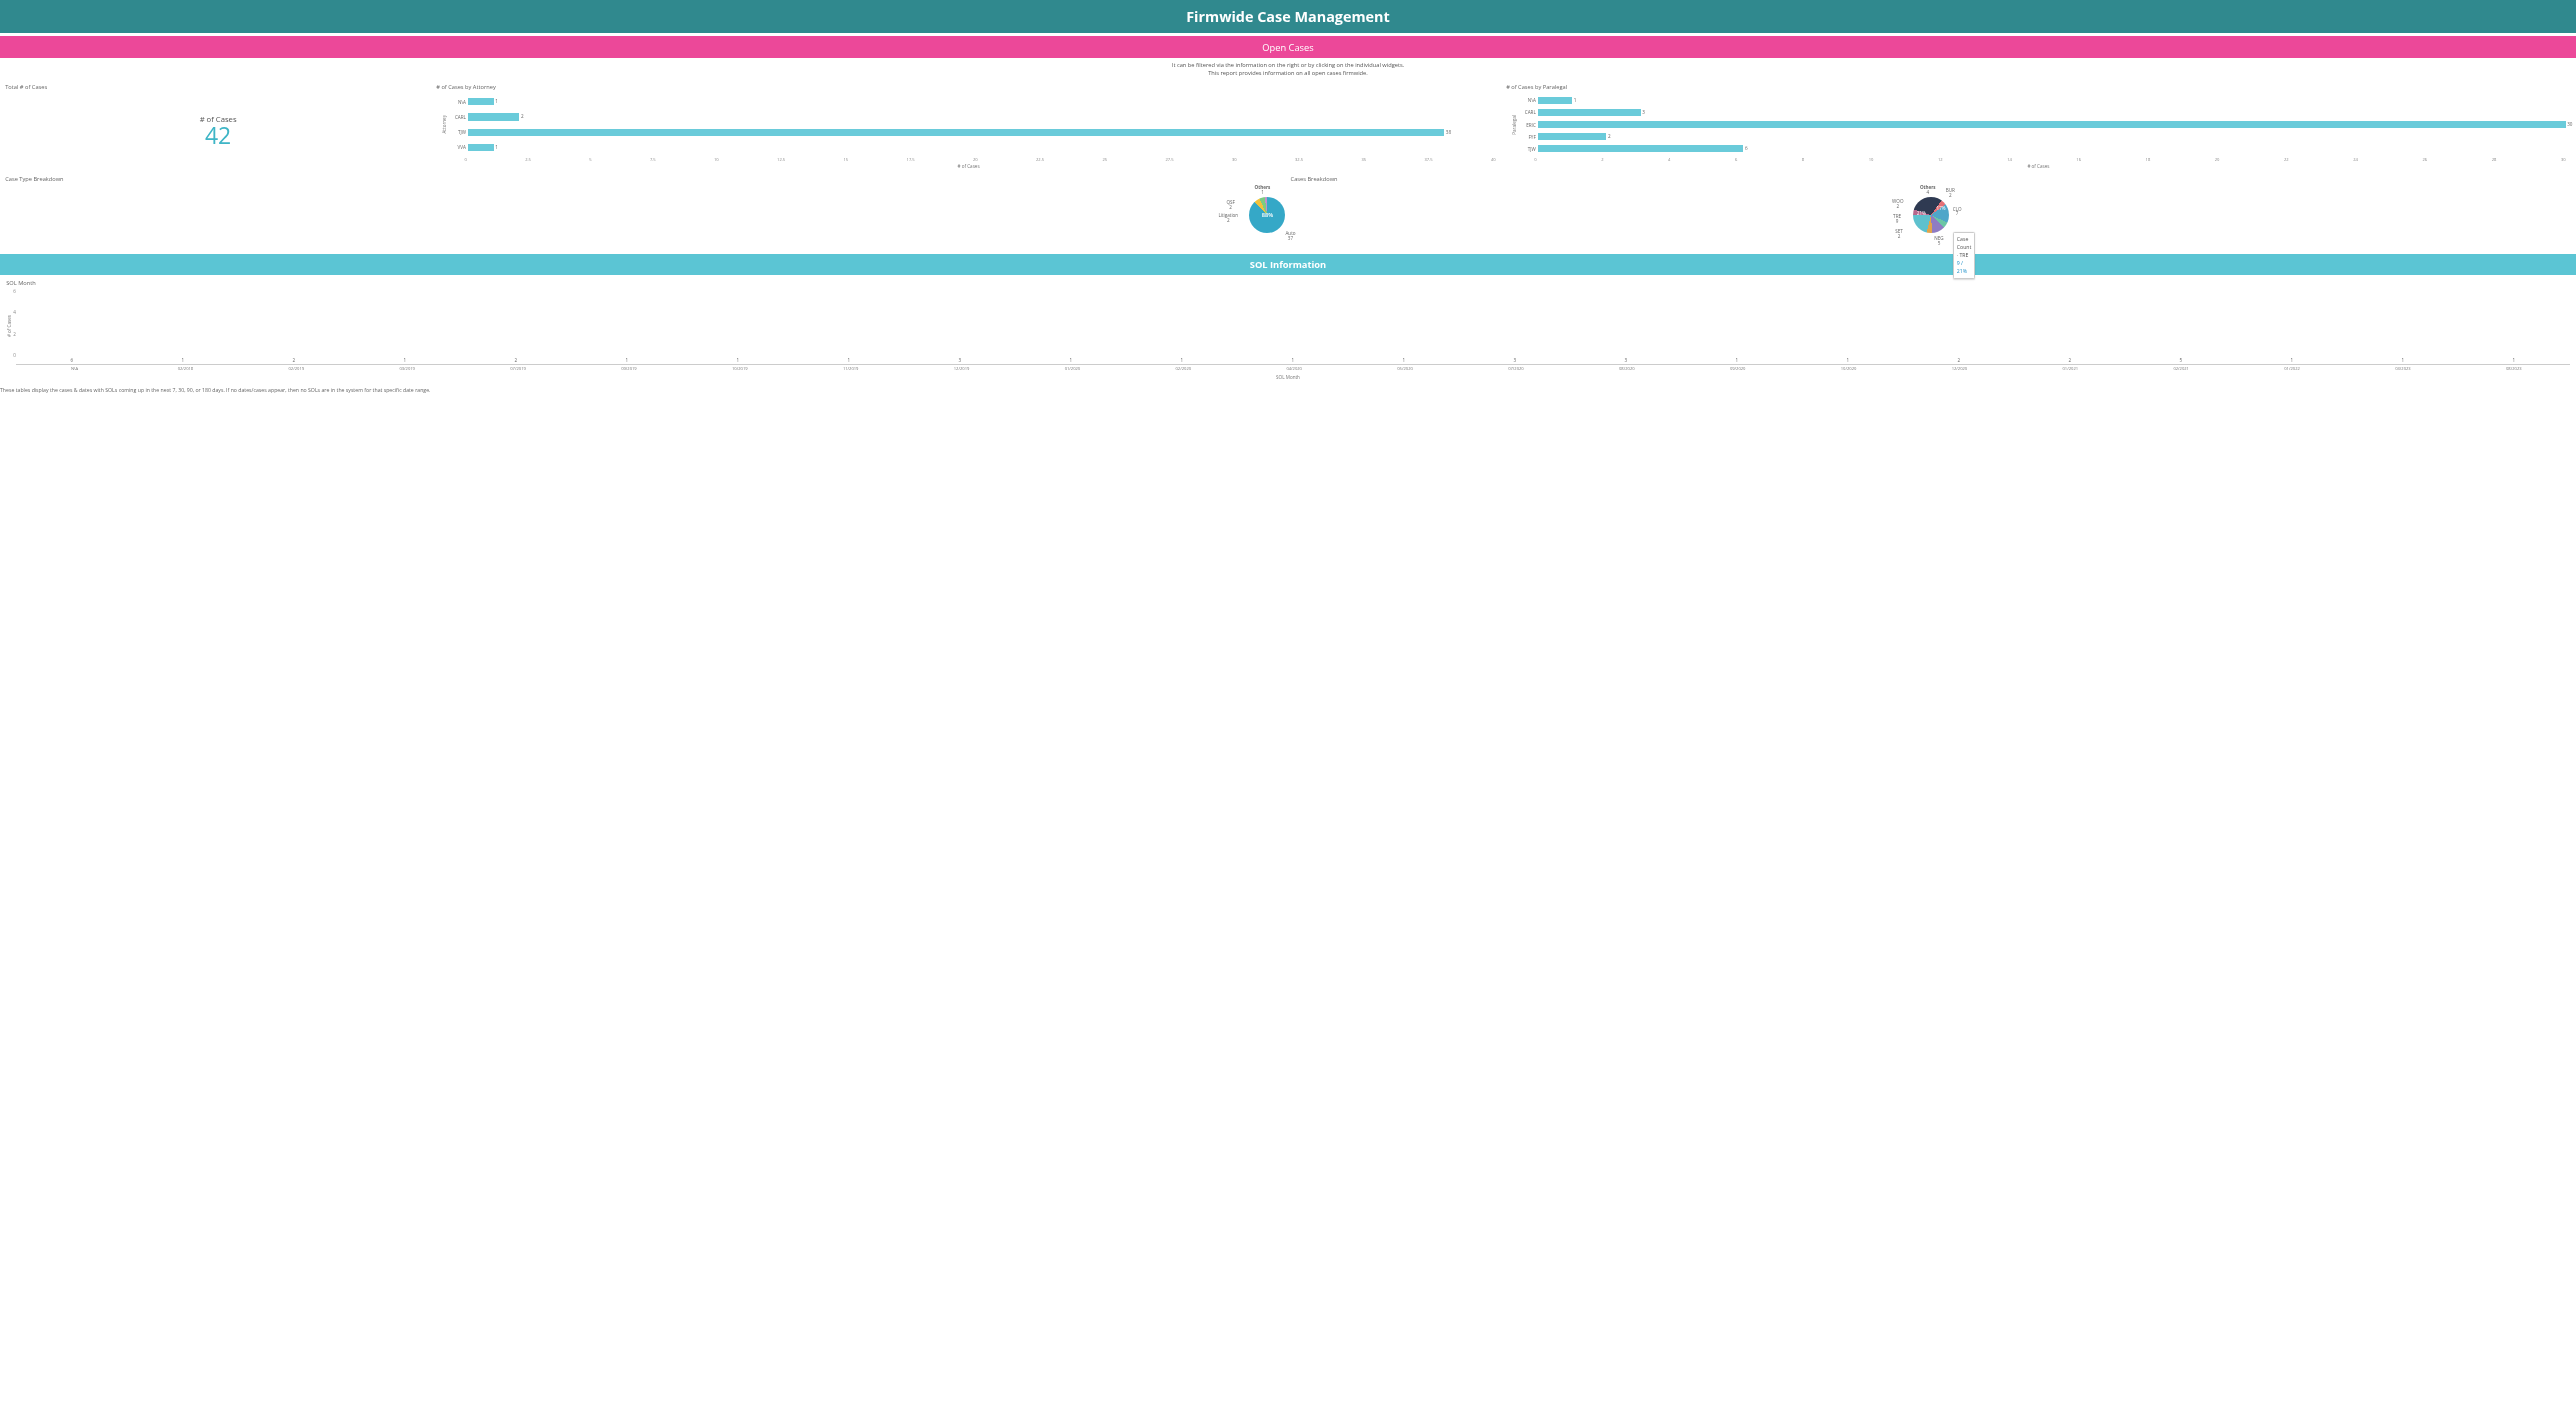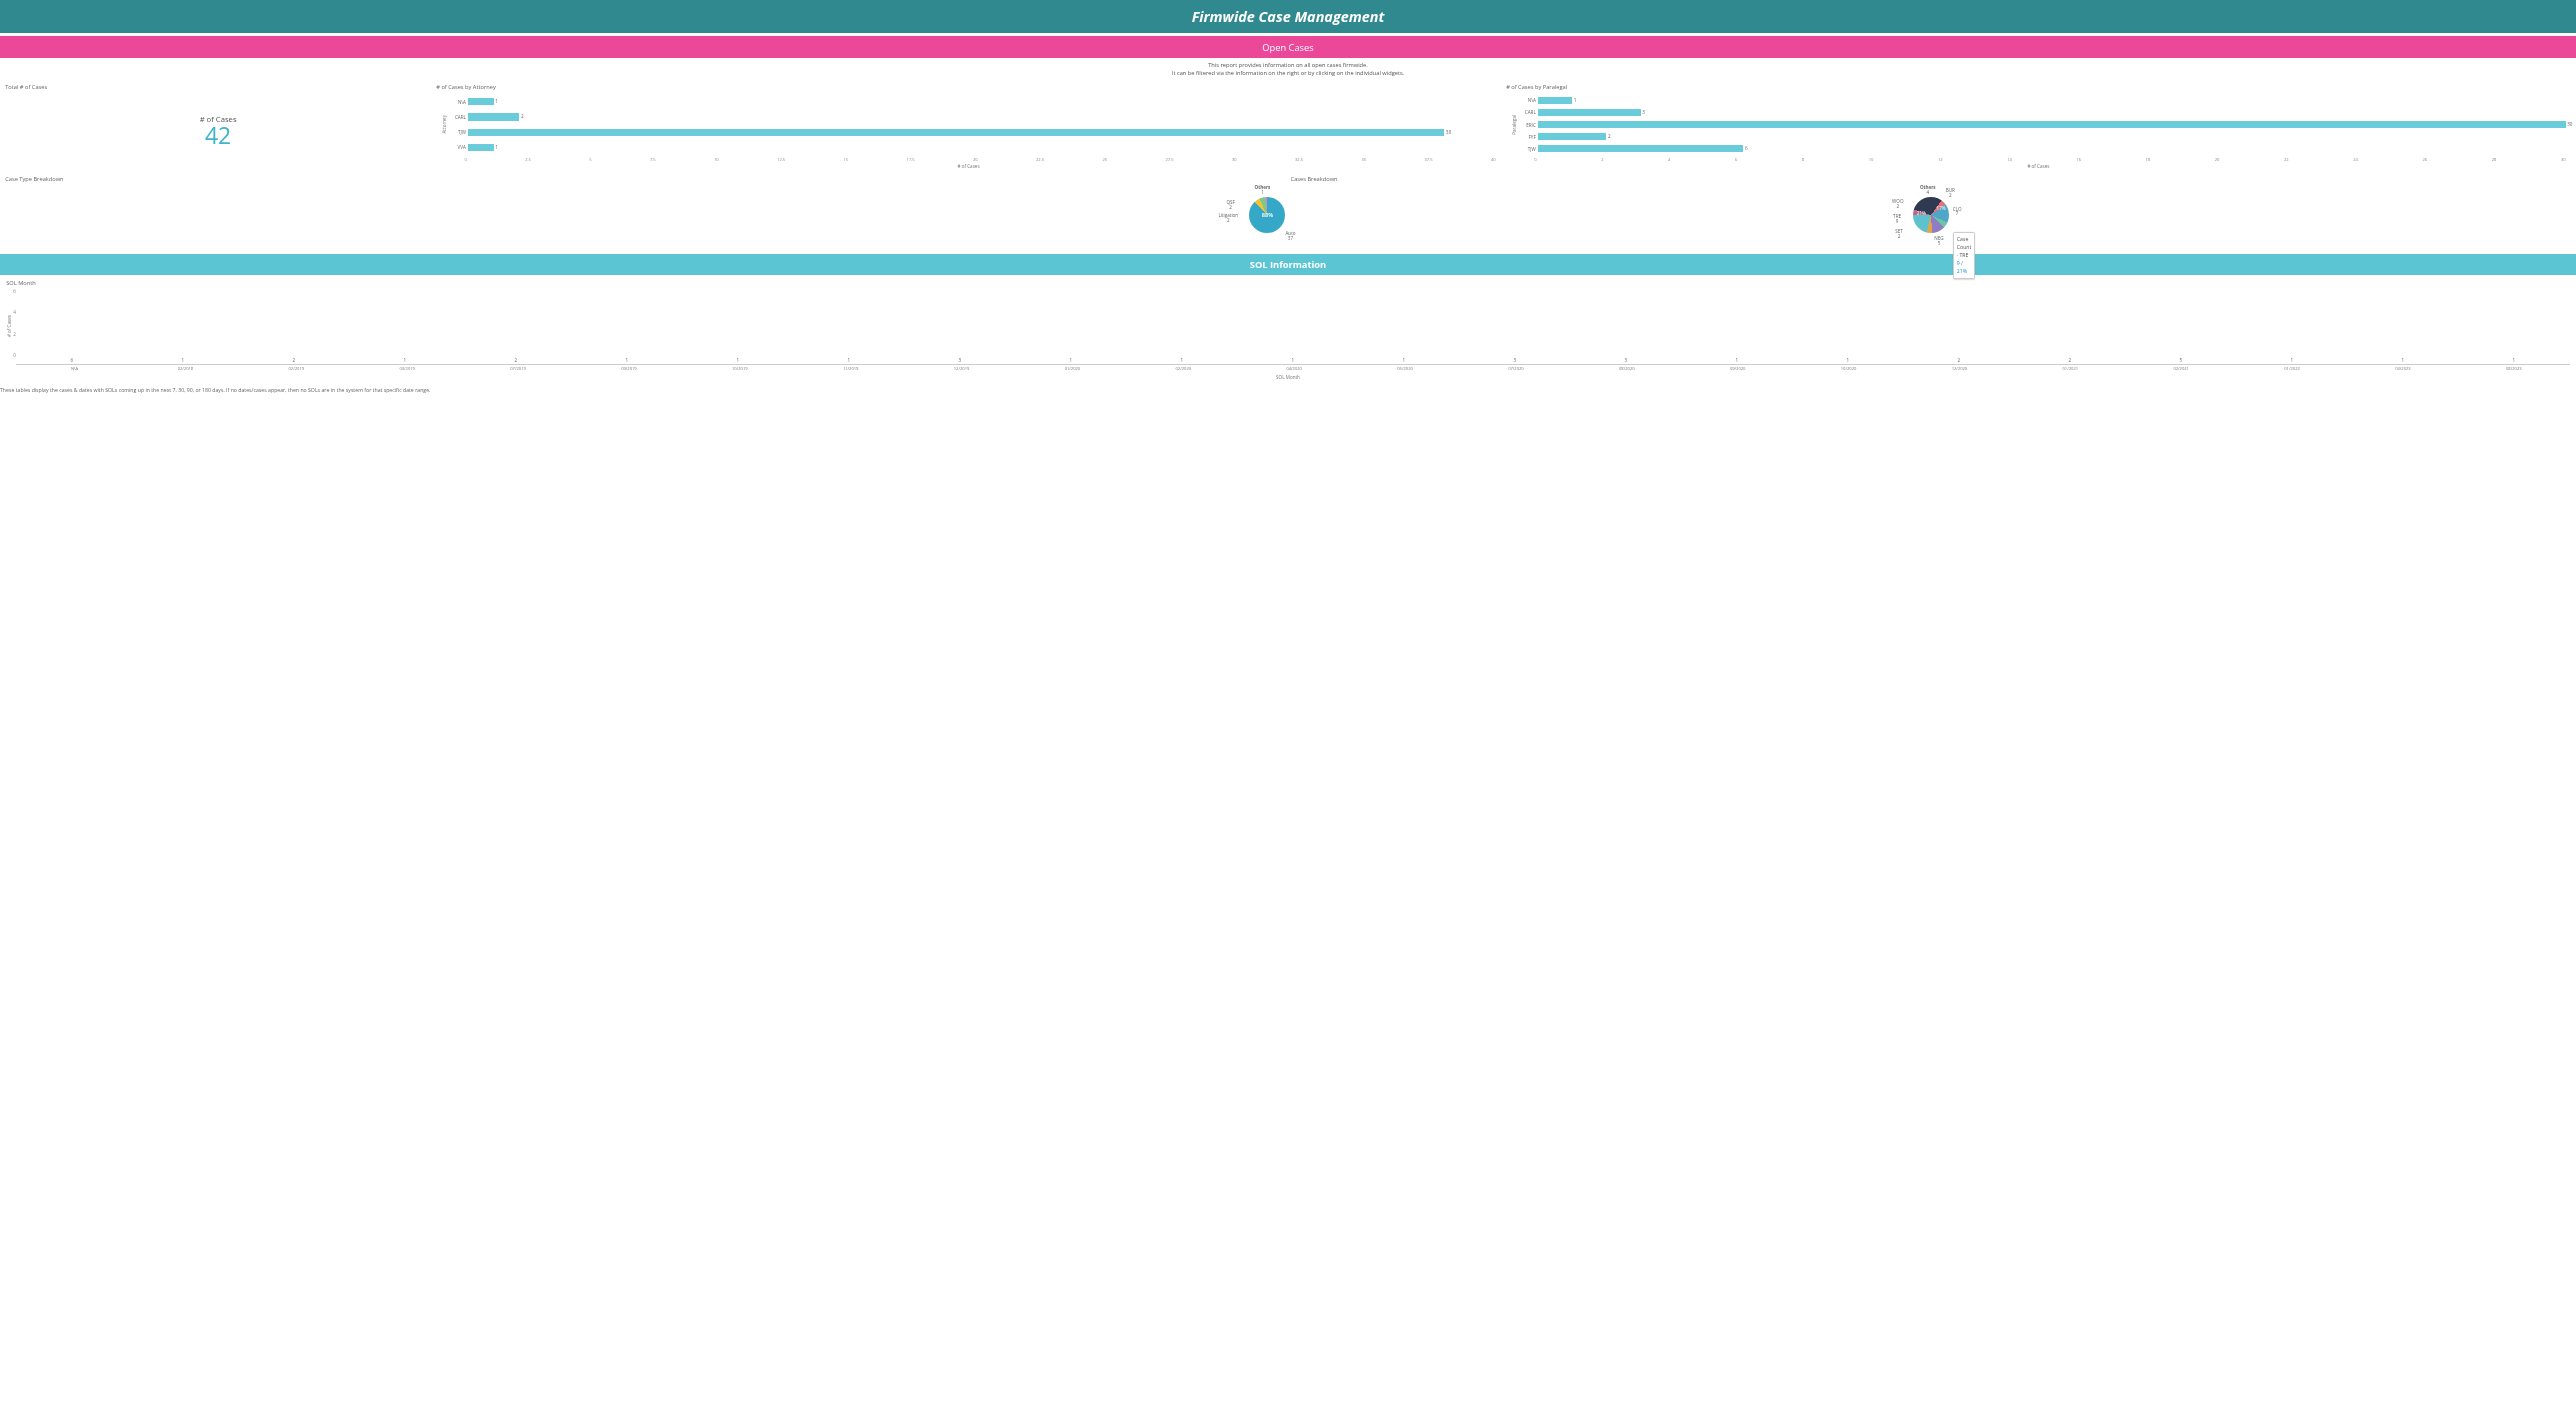--- a/index.html
+++ b/index.html
@@ -1,17 +1,17 @@
 <!DOCTYPE html>
 <html style="font-size:8.2px"><head>
 <meta charset="utf-8">
 <style>
   * { box-sizing: border-box; }
   html, body { margin:0; padding:0; font-family: "Open Sans", "Segoe UI", Arial, sans-serif; background:#fff; color:#555; }
-  .title-bar { background:#30898E; color:#fff; text-align:center; font-weight:700; font-size:14.4px; padding:7.2px 0; margin-bottom:3.1px;font-style:italic; }
+  .title-bar { background:#30898E; color:#fff; text-align:center; font-weight:700; font-size:14.4px; padding:7.2px 0; margin-bottom:3.1px; }
   .sub-bar    { background:#ec4899; color:#fff; text-align:center; font-weight:400; font-size:9.3px; padding:4.1px 0; }
   .sub-bar2   { background:#5BC5D4; color:#fff; text-align:center; font-weight:700; font-size:9.3px; padding:4.1px 0; margin-top:5.2px; }
   .desc { text-align:center; font-size:5.7px; color:#555; padding:3.1px 0 2.1px; }
   .row { display:flex; gap:5.2px; padding:2.1px 5.2px; }
   .panel { flex:1; }
   .panel-title { font-size:5.7px; color:#666; margin:2.1px 0 1px 0; }
   .kpi-wrap { display:flex; flex-direction:column; align-items:center; justify-content:center; height:77px; }
   .kpi-label { font-size:7.7px; color:#555; }
   .kpi-num { font-size:23px; color:#3EB5C6; font-weight:400; line-height:1; }
 
@@ -52,22 +52,22 @@
 
   .footer-note { text-align:left; font-size:5.2px; color:#666; padding:6.2px 0 4.1px; }
 </style>
 </head>
 <body>
 
 <div class="title-bar">Firmwide Case Management</div>
 <div class="sub-bar">Open Cases</div>
 
 <div class="desc">
+  <div>It can be filtered via the information on the right or by clicking on the individual widgets.</div>
   <div>This report provides information on all open cases firmwide.</div>
-  <div>It can be filtered via the information on the right or by clicking on the individual widgets.</div>
 </div>
 
 <div class="row">
   <div class="panel" style="flex:0.8">
     <div class="panel-title">Total # of Cases</div>
     <div class="kpi-wrap">
       <div class="kpi-label"># of Cases</div>
       <div class="kpi-num">42</div>
     </div>
   </div>

